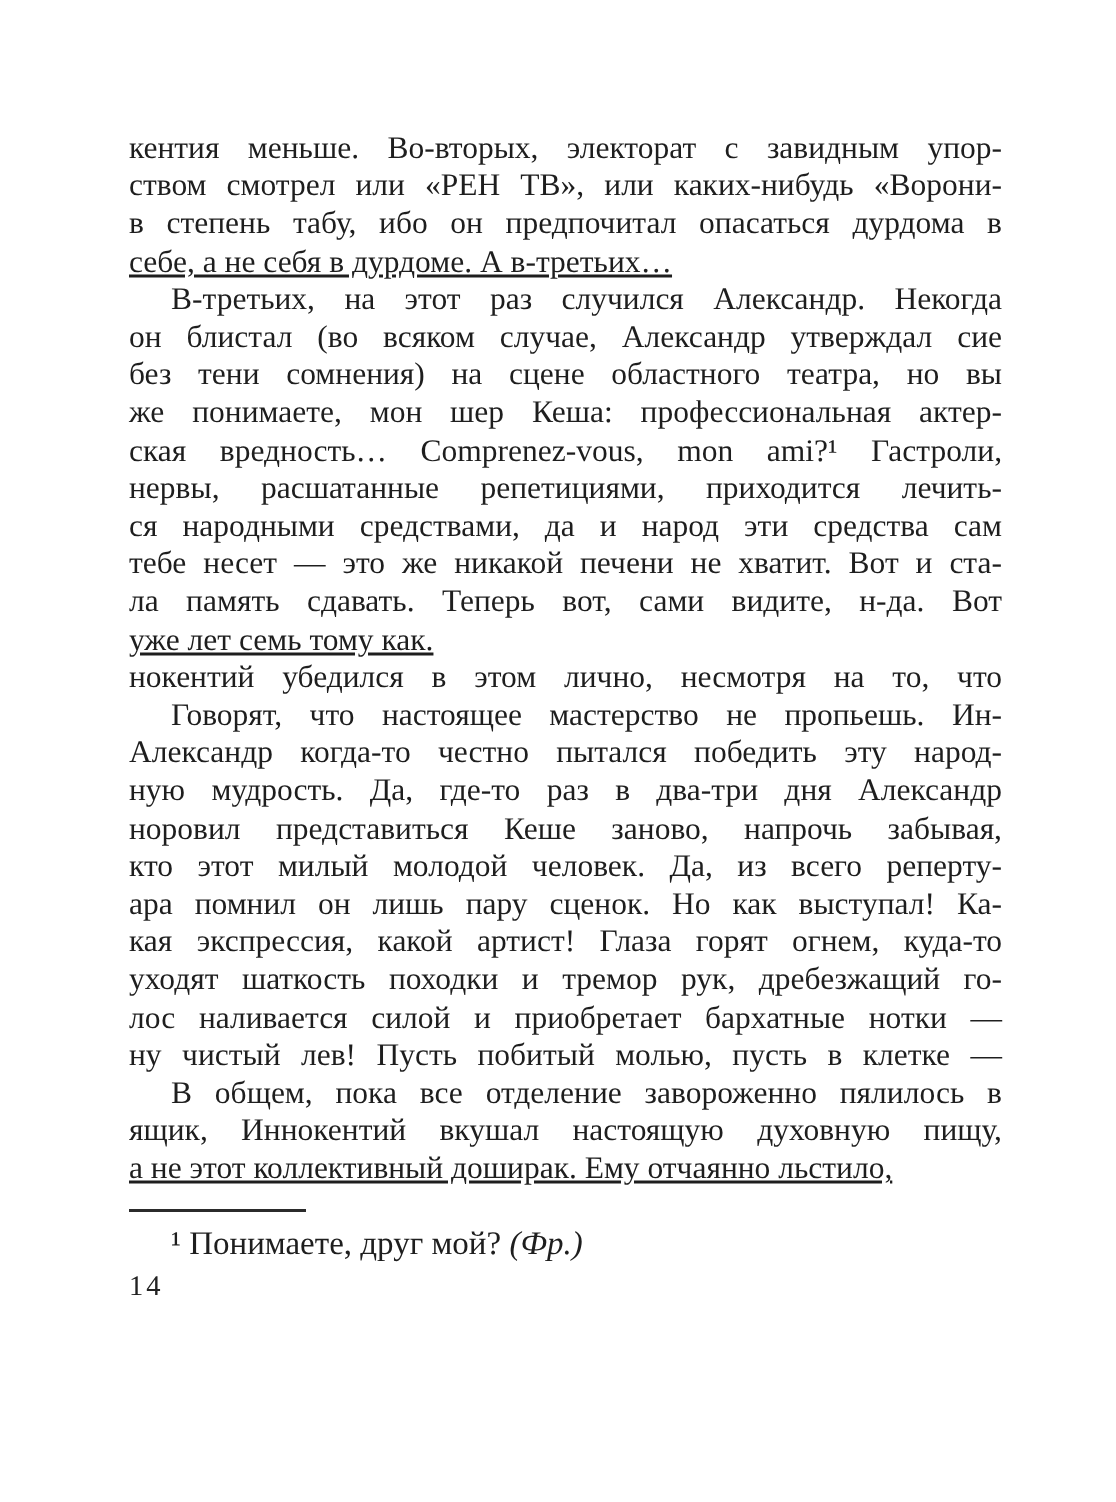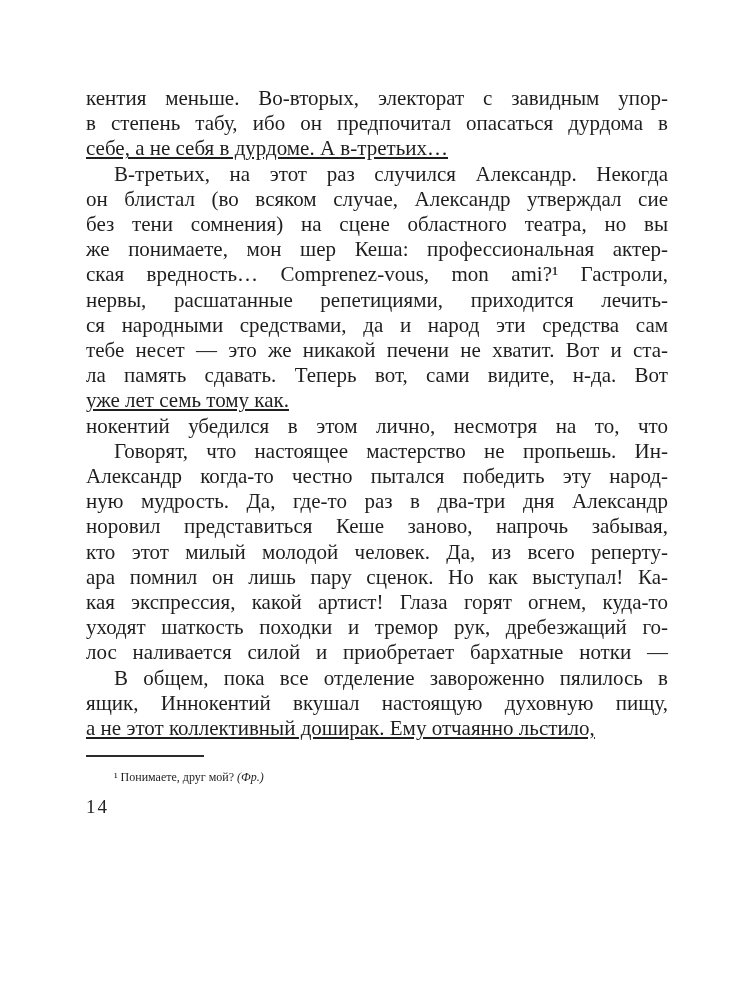--- a/index.html
+++ b/index.html
@@ -42,41 +42,42 @@
     margin-top: 14px;
     width: 582px;
   }
   .footnote-rule {
     width: 118px;
     border-top: 2px solid #2b2b2b;
     margin-bottom: 10px;
   }
   .footnote-line {
     padding-left: 28px;
-    font-size: 12px;
+    font-size: 22px;
     line-height: 21px;
   }
   .footnote-line .italic {
     font-style: italic;
   }
   .page-number {
     margin-top: 8px;
     font-size: 19px;
     letter-spacing: 2px;
     color: #222222;
   }
 </style>
 </head>
 <body>
 
 <div class="page">
 
   <div class="text-block">
       <div class="paragraph">
         <div class="line">кентия меньше. Во-вторых, электорат с завидным упор-</div>
+        <div class="line">ством смотрел или «РЕН ТВ», или каких-нибудь «Ворони-</div>
         <div class="line">в степень табу, ибо он предпочитал опасаться дурдома в</div>
         <div class="line last">себе, а не себя в дурдоме. А в-третьих…</div>
       </div>
       <div class="paragraph">
         <div class="line indent">В-третьих, на этот раз случился Александр. Некогда</div>
         <div class="line">он блистал (во всяком случае, Александр утверждал сие</div>
         <div class="line">без тени сомнения) на сцене областного театра, но вы</div>
         <div class="line">же понимаете, мон шер Кеша: профессиональная актер-</div>
         <div class="line">ская вредность… Comprenez-vous, mon ami?¹ Гастроли,</div>
         <div class="line">нервы, расшатанные репетициями, приходится лечить-</div>
@@ -89,20 +90,21 @@
         <div class="line">нокентий убедился в этом лично, несмотря на то, что</div>
         <div class="line indent">Говорят, что настоящее мастерство не пропьешь. Ин-</div>
         <div class="line">Александр когда-то честно пытался победить эту народ-</div>
         <div class="line">ную мудрость. Да, где-то раз в два-три дня Александр</div>
         <div class="line">норовил представиться Кеше заново, напрочь забывая,</div>
         <div class="line">кто этот милый молодой человек. Да, из всего реперту-</div>
         <div class="line">ара помнил он лишь пару сценок. Но как выступал! Ка-</div>
         <div class="line">кая экспрессия, какой артист! Глаза горят огнем, куда-то</div>
         <div class="line">уходят шаткость походки и тремор рук, дребезжащий го-</div>
         <div class="line">лос наливается силой и приобретает бархатные нотки —</div>
+        <div class="line">ну чистый лев! Пусть побитый молью, пусть в клетке —</div>
       </div>
       <div class="paragraph">
         <div class="line indent">В общем, пока все отделение завороженно пялилось в</div>
         <div class="line">ящик, Иннокентий вкушал настоящую духовную пищу,</div>
         <div class="line last">а не этот коллективный доширак. Ему отчаянно льстило,</div>
       </div>
     </div>
 
   <div class="footnote-area">
     <div class="footnote-rule"></div>

